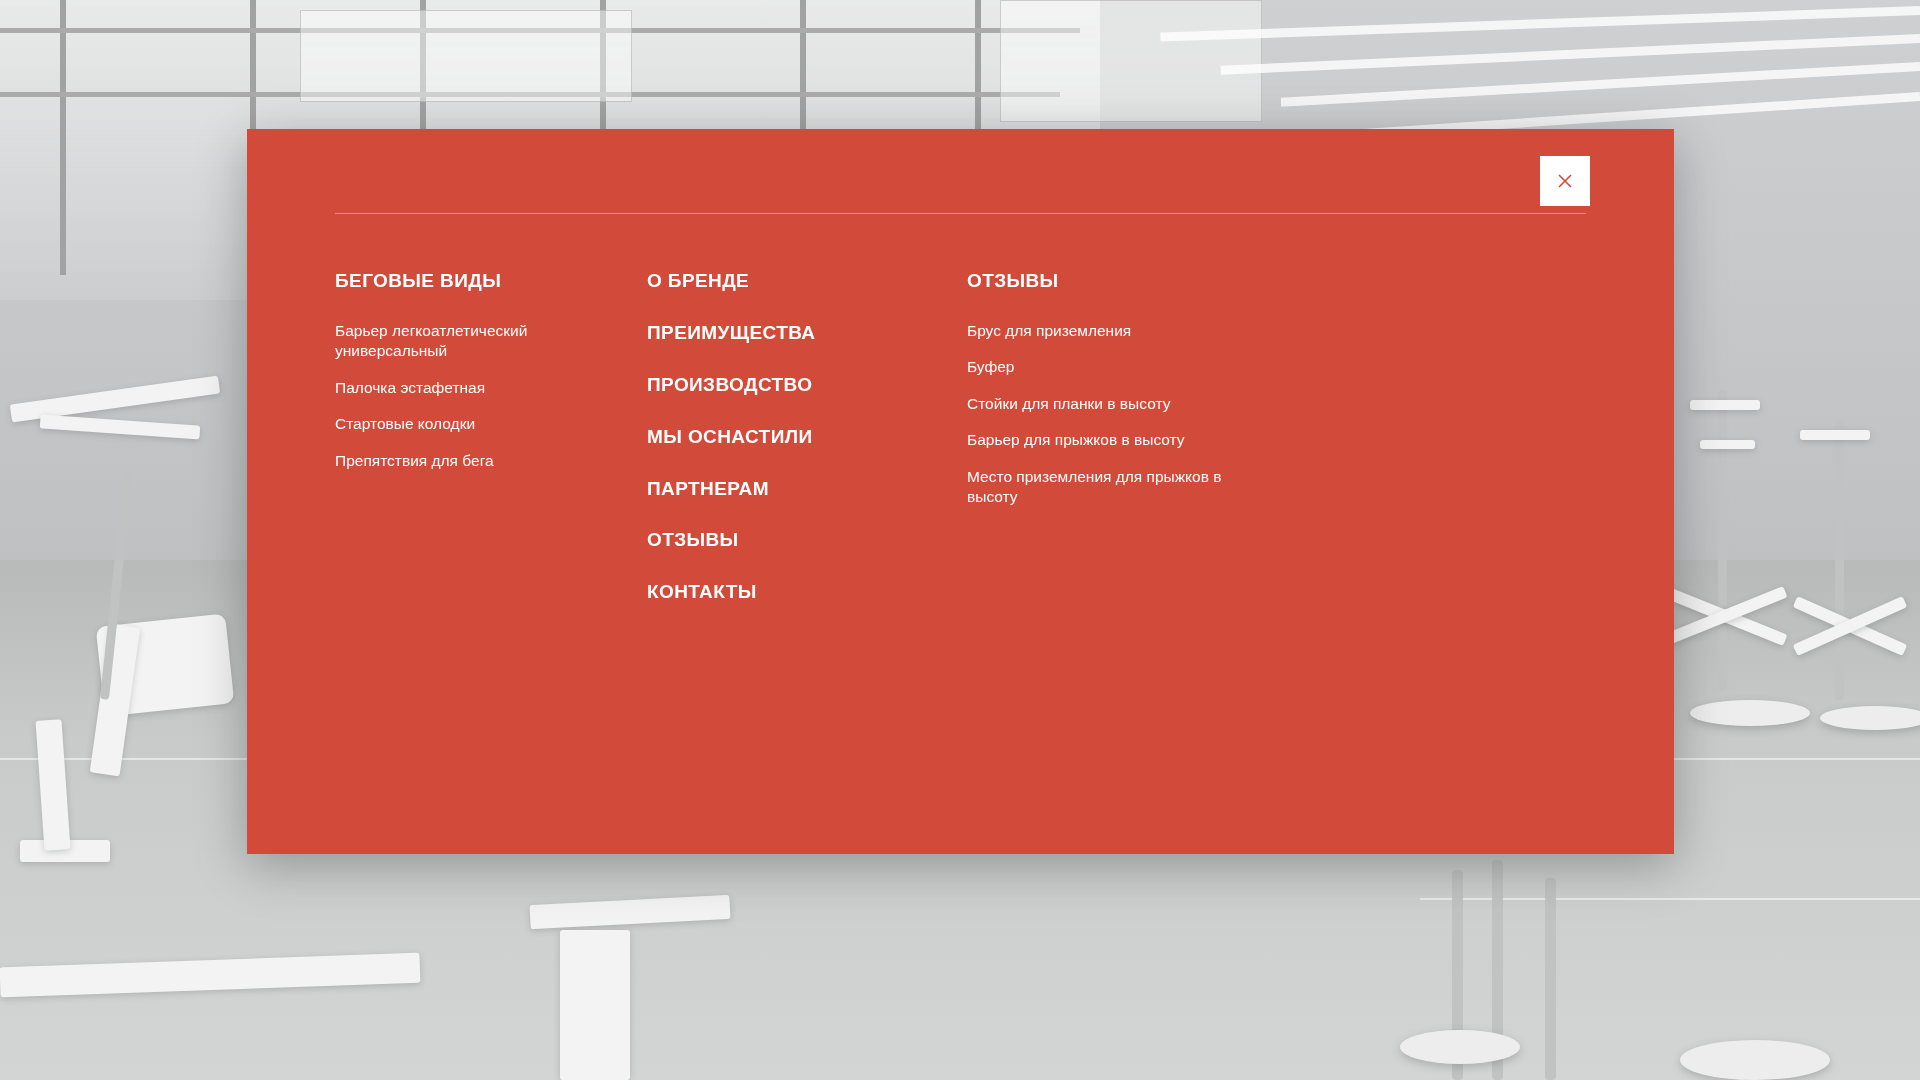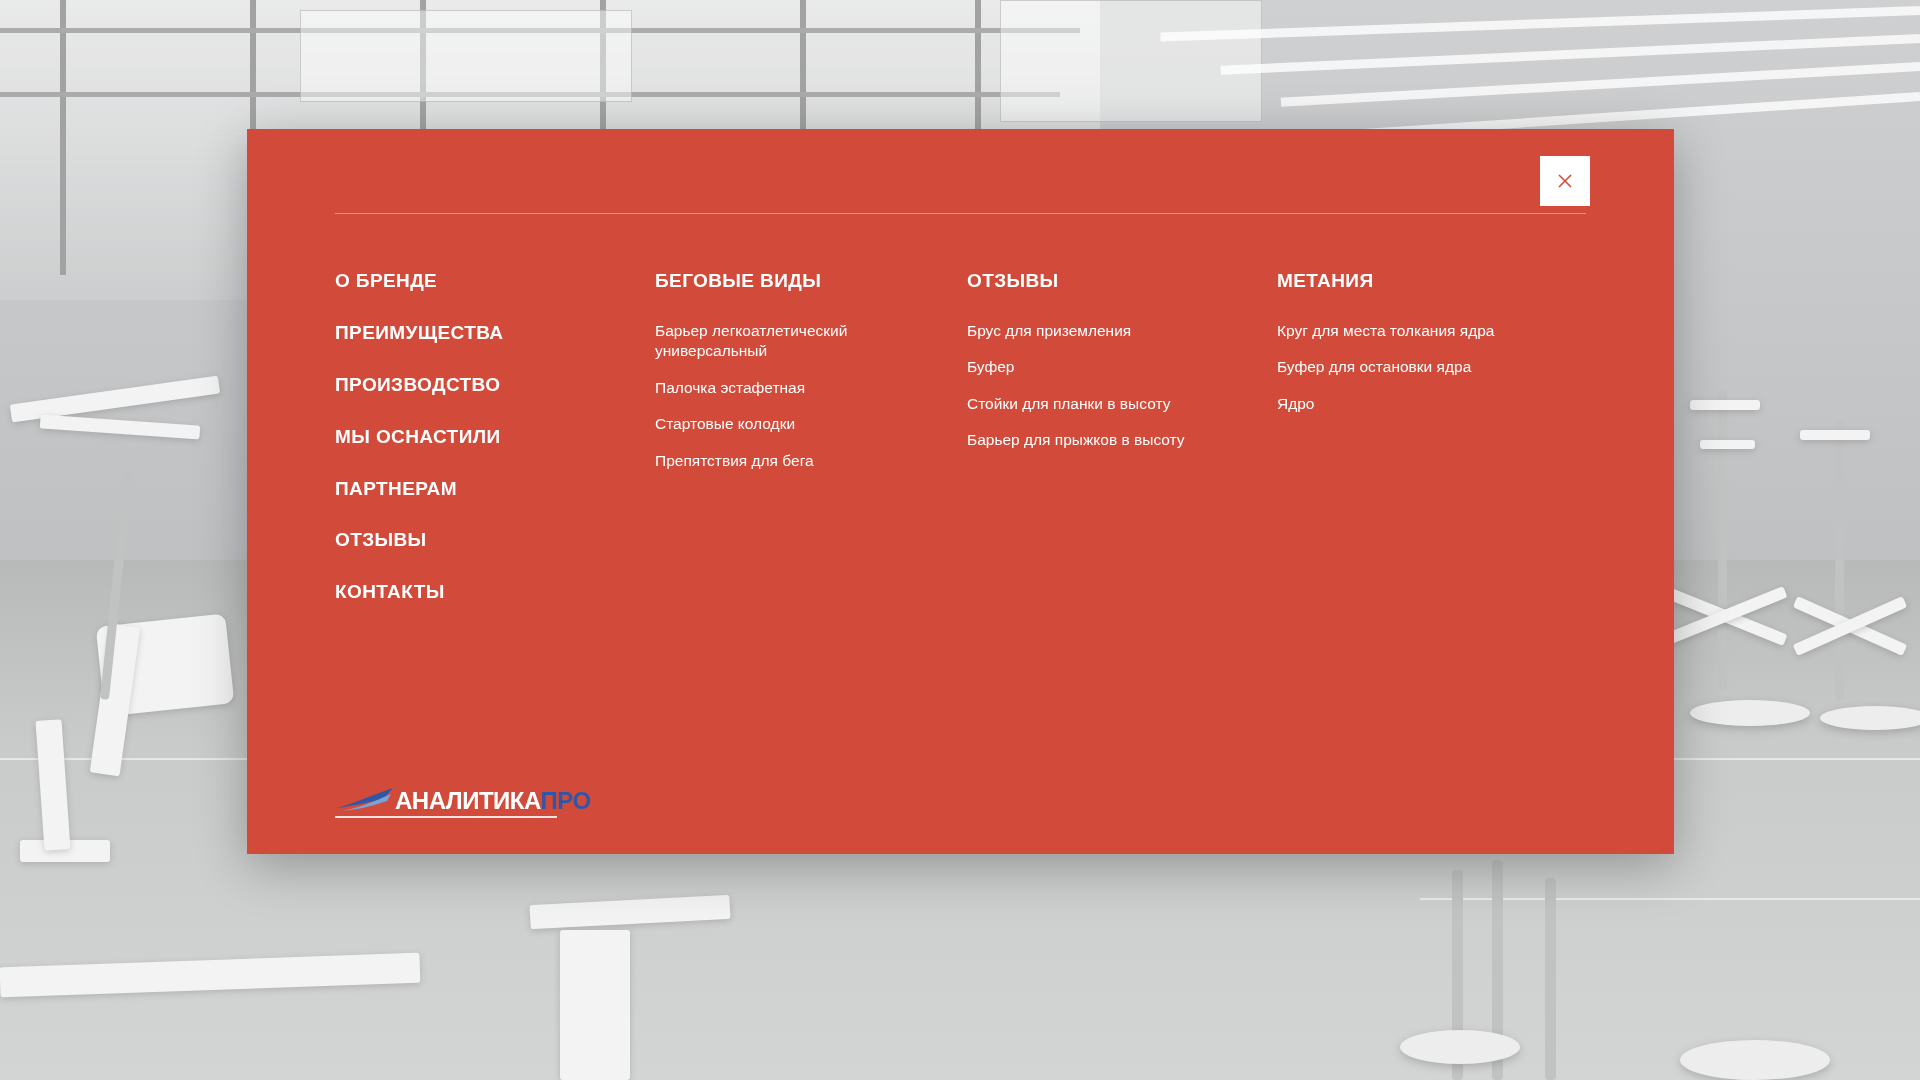--- a/index.html
+++ b/index.html
@@ -274,62 +274,45 @@
       <svg width="20" height="20" viewBox="0 0 20 20" aria-hidden="true">
         <line x1="4" y1="4" x2="16" y2="16" stroke="#d24b3a" stroke-width="1.6"></line>
         <line x1="16" y1="4" x2="4" y2="16" stroke="#d24b3a" stroke-width="1.6"></line>
       </svg>
     </button>
 
     <div class="menu-divider"></div>
 
     <div class="columns">
 
+      <div class="col col-running">
+        <h3 class="col-title">БЕГОВЫЕ ВИДЫ</h3>
+        <a class="nav-sub-item">Барьер легкоатлетический универсальный</a>
+        <a class="nav-sub-item">Палочка эстафетная</a>
+        <a class="nav-sub-item">Стартовые колодки</a>
+        <a class="nav-sub-item">Препятствия для бега</a>
+      </div>
+
       <div class="col col-brand">
         <a class="nav-main-item">О БРЕНДЕ</a>
         <a class="nav-main-item">ПРЕИМУЩЕСТВА</a>
         <a class="nav-main-item">ПРОИЗВОДСТВО</a>
         <a class="nav-main-item">МЫ ОСНАСТИЛИ</a>
         <a class="nav-main-item">ПАРТНЕРАМ</a>
         <a class="nav-main-item">ОТЗЫВЫ</a>
         <a class="nav-main-item">КОНТАКТЫ</a>
       </div>
 
-      <div class="col col-running">
-        <h3 class="col-title">БЕГОВЫЕ ВИДЫ</h3>
-        <a class="nav-sub-item">Барьер легкоатлетический универсальный</a>
-        <a class="nav-sub-item">Палочка эстафетная</a>
-        <a class="nav-sub-item">Стартовые колодки</a>
-        <a class="nav-sub-item">Препятствия для бега</a>
-      </div>
-
       <div class="col col-jumps">
         <h3 class="col-title">ОТЗЫВЫ</h3>
         <a class="nav-sub-item">Брус для приземления</a>
         <a class="nav-sub-item">Буфер</a>
         <a class="nav-sub-item">Стойки для планки в высоту</a>
         <a class="nav-sub-item">Барьер для прыжков в высоту</a>
+        <a class="nav-sub-item">Место приземления для прыжков в высоту</a>
       </div>
 
-      <div class="col col-throws">
-        <h3 class="col-title">МЕТАНИЯ</h3>
-        <a class="nav-sub-item">Круг для места толкания ядра</a>
-        <a class="nav-sub-item">Буфер для остановки ядра</a>
-        <a class="nav-sub-item">Ядро</a>
-      </div>
 
     </div>
 
-    <div class="logo">
-      <div class="logo-mark">
-        <svg width="66" height="30" viewBox="0 0 66 30" aria-hidden="true">
-          <path d="M2 22 C 18 18, 34 10, 58 2 L 48 13 C 32 17, 16 20, 2 22 Z" fill="#2f57a6"></path>
-          <path d="M6 25 C 20 23, 36 17, 56 8 L 52 15 C 34 21, 20 24, 6 25 Z" fill="#7aa3d8"></path>
-        </svg>
-      </div>
-      <div class="logo-text">
-        <span class="t1">АНАЛИТИКА</span><span class="t2">ПРО</span>
-      </div>
-      <div class="logo-underline"></div>
-    </div>
 
   </div>
 </div>
 
 </body></html>

